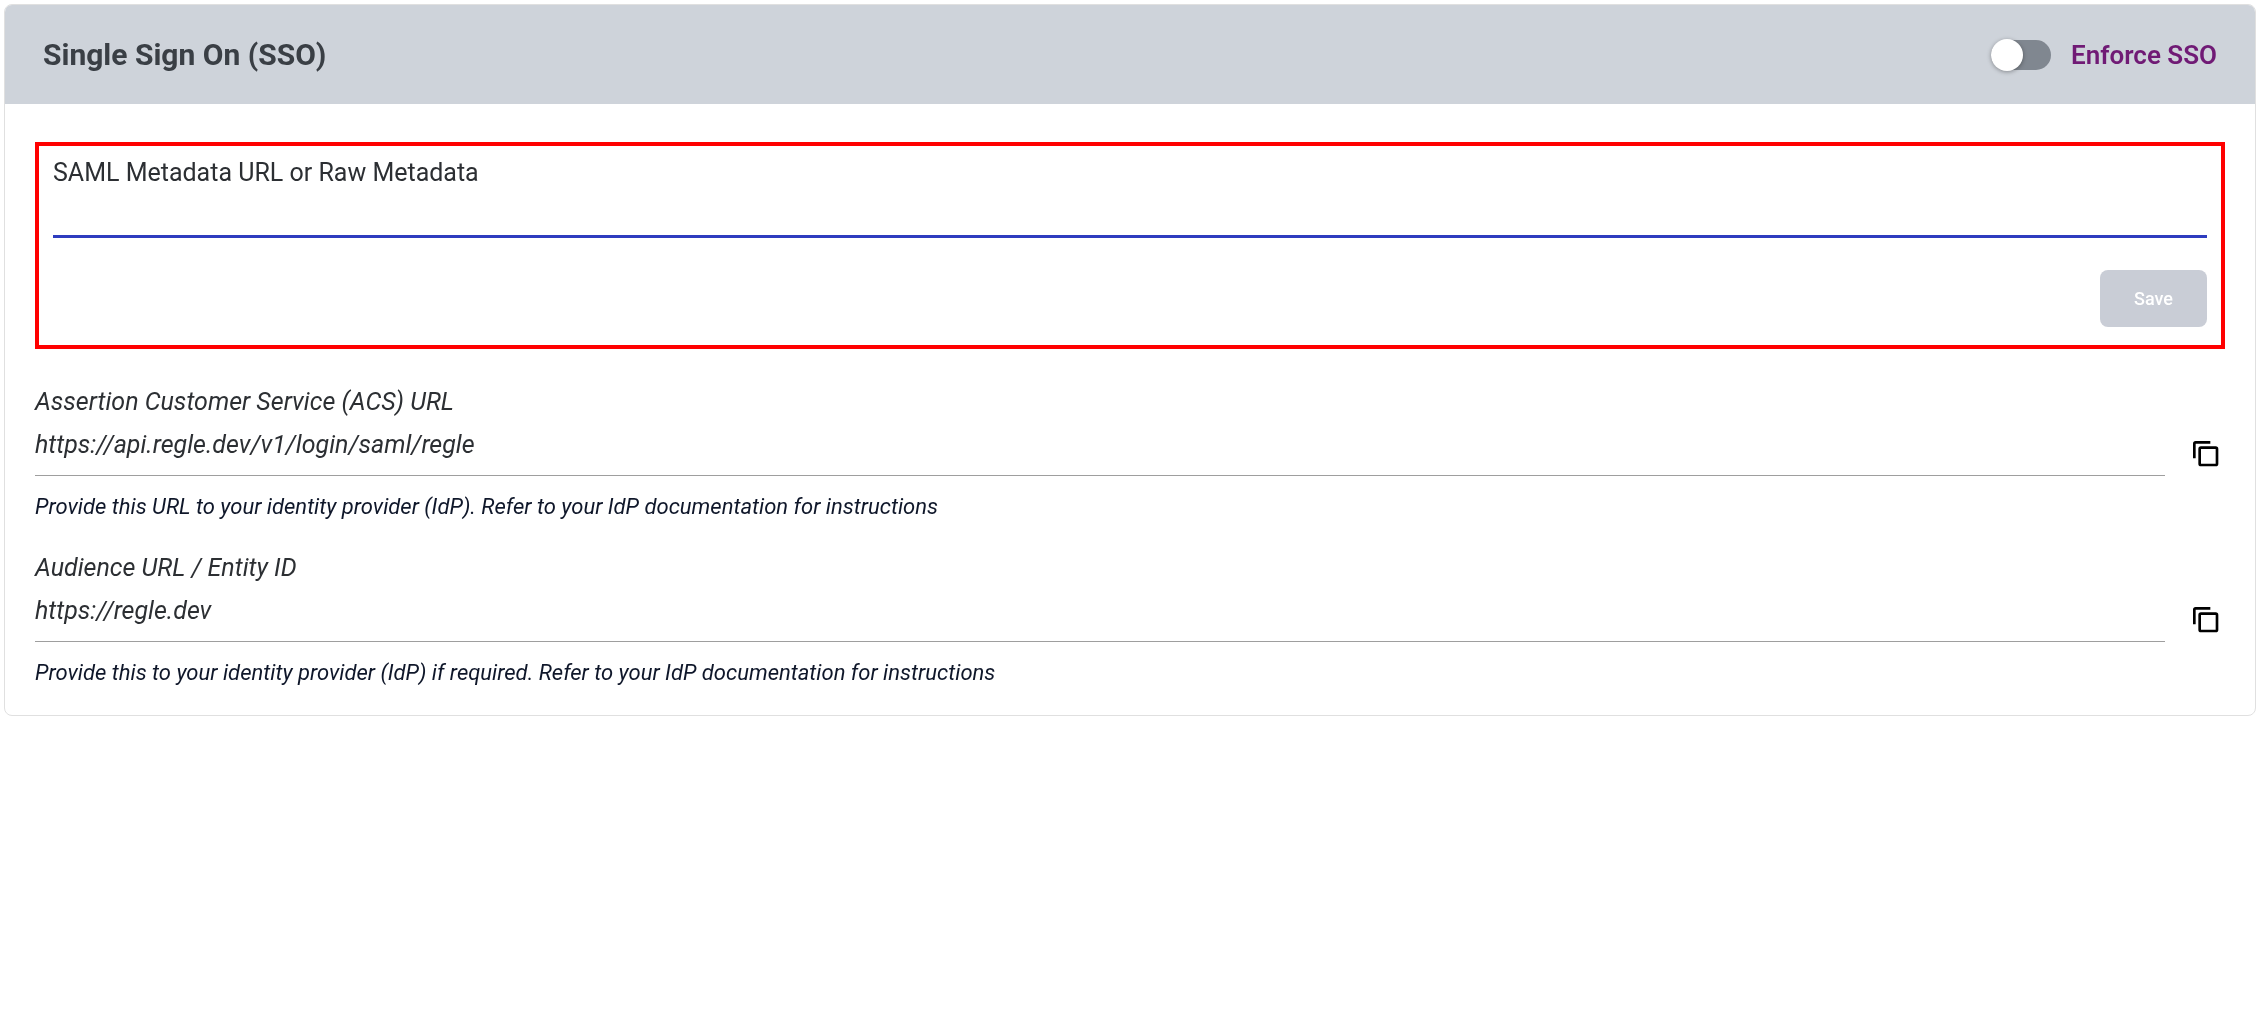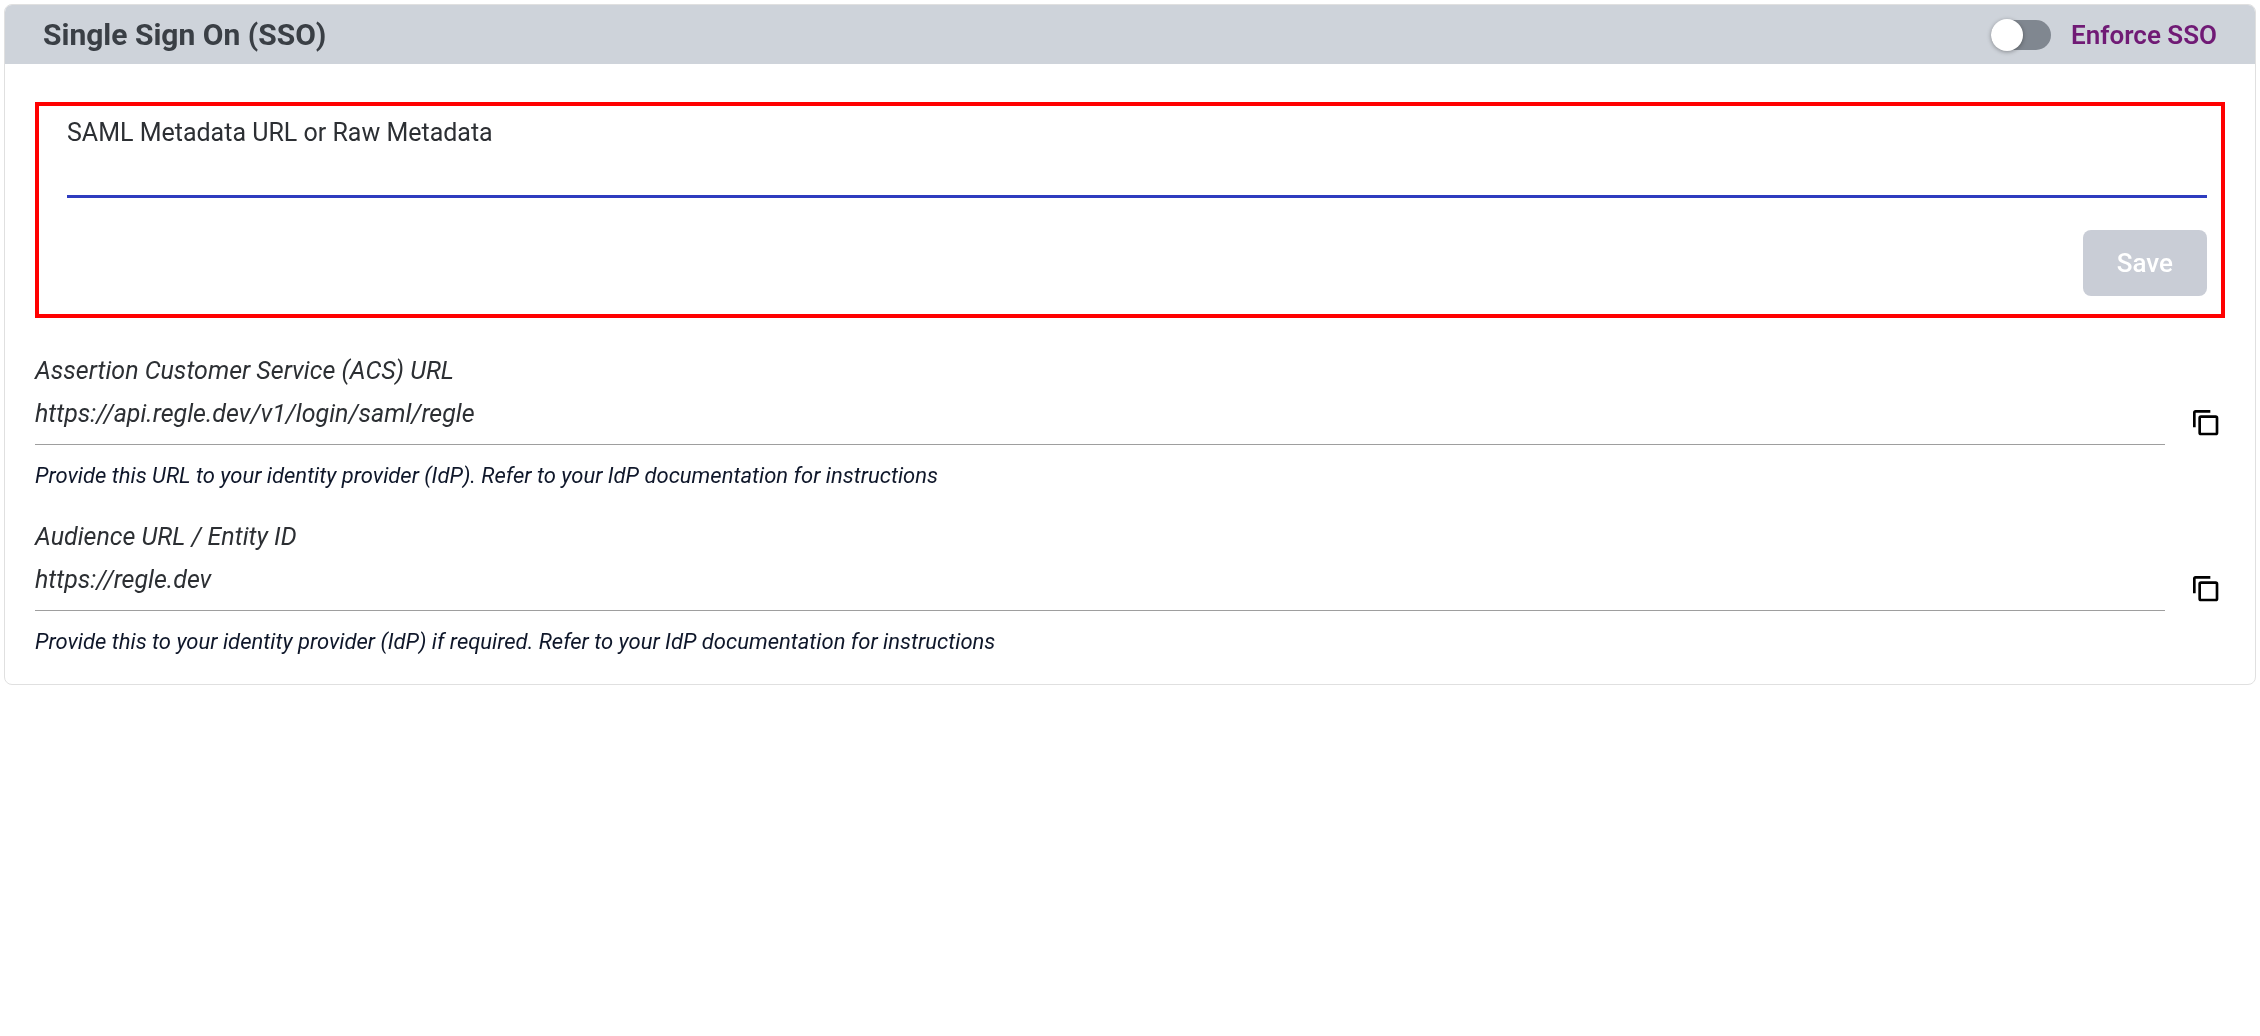--- a/index.html
+++ b/index.html
@@ -13,21 +13,21 @@
       padding: 4px;
     }
     .card {
       border: 1px solid #e0e0e0;
       border-radius: 8px;
       overflow: hidden;
       background: #ffffff;
     }
     .card-header {
       background: #ced3da;
-      padding: 12px 38px;
+      padding: 32px 38px;
       display: flex;
       align-items: center;
       justify-content: space-between;
     }
     .card-title {
       font-size: 30px;
       font-weight: 700;
       color: #3a3f45;
     }
     .toggle-wrap {
@@ -56,21 +56,21 @@
     .toggle-label {
       font-size: 26px;
       font-weight: 600;
       color: #701a75;
     }
     .card-body {
       padding: 38px 30px 30px 30px;
     }
     .highlight-box {
       border: 4px solid #ff0000;
-      padding: 12px 14px 18px 28px;
+      padding: 12px 14px 18px 14px;
       margin-bottom: 38px;
     }
     .field-label {
       font-size: 25px;
       color: #2c2f33;
       font-weight: 400;
       margin-bottom: 6px;
     }
     .text-input {
       width: 100%;
@@ -87,21 +87,21 @@
       display: flex;
       justify-content: flex-end;
       margin-top: 32px;
     }
     .save-btn {
       background: #c9cdd6;
       color: #ffffff;
       border: none;
       border-radius: 8px;
       padding: 18px 34px;
-      font-size: 26px;
+      font-size: 18px;
       font-weight: 500;
       cursor: pointer;
       font-family: inherit;
     }
     .readonly-field {
       margin-bottom: 34px;
       font-style: italic;
     }
     .readonly-row {
       display: flex;

